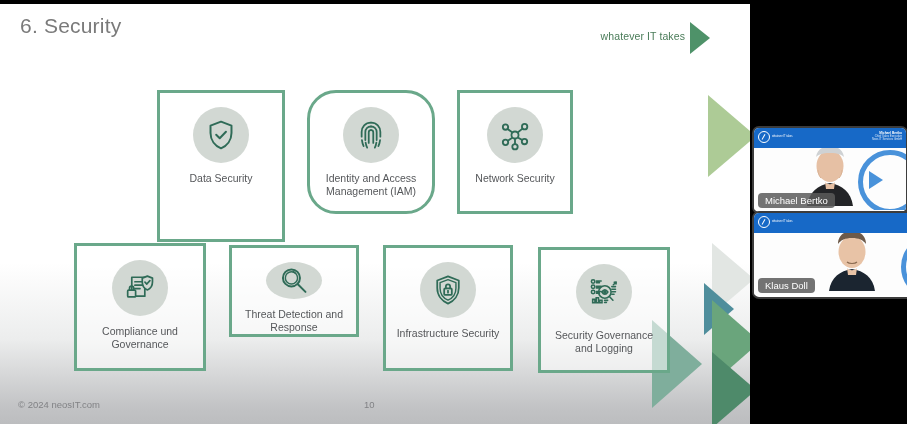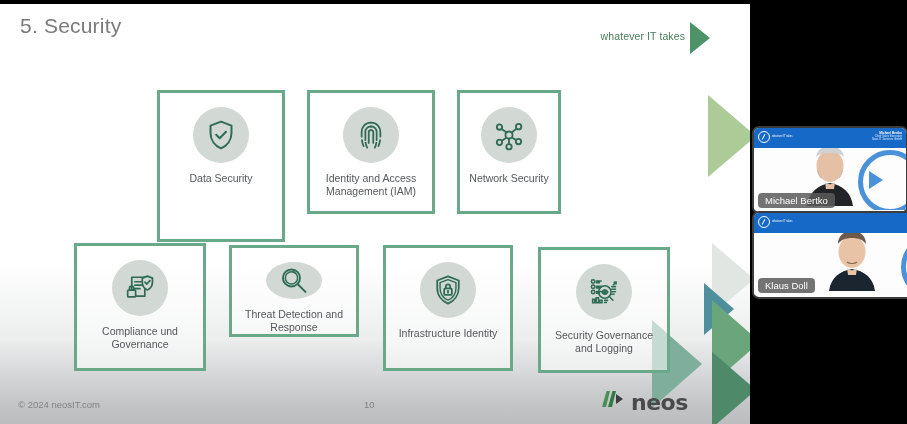--- a/index.html
+++ b/index.html
@@ -84,21 +84,21 @@
   }
 </style>
 </head>
 <body>
 
 <div id="app">
 
   <div id="slide">
     <div id="topbar"></div>
 
-    <div class="title">5. Security</div>
+    <div class="title">6. Security</div>
     <div class="tagline">whatever IT takes</div>
     <div class="chev chev-tagline"></div>
 
     <div class="chev chev-1"></div>
     <div class="chev chev-2"></div>
     <div class="chev chev-4"></div>
     <div class="chev chev-6"></div>
     <div class="chev chev-3"></div>
     <div class="chev chev-5"></div>
 
@@ -107,41 +107,41 @@
         <span>
           <svg width="34" height="34" viewBox="0 0 24 24" fill="none" stroke="#2f6b57" stroke-width="1.4" stroke-linecap="round" stroke-linejoin="round">
             <path d="M12 2.6 4.6 5.4v5.2c0 5 3.1 9 7.4 10.8 4.3-1.8 7.4-5.8 7.4-10.8V5.4Z"></path>
             <path d="m8.6 11.8 2.5 2.5 4.4-4.6"></path>
           </svg>
         </span>
       </div>
       <div class="clabel">Data Security</div>
     </div>
 
-    <div class="card" style="left:307px;top:90px;width:128px;height:124px;">
+    <div class="card" style="left:307px;top:90px;width:128px;height:124px;border-radius:29px;">
       <div class="bubble">
         <span>
           <svg width="34" height="34" viewBox="0 0 24 24" fill="none" stroke="#2f6b57" stroke-width="1.25" stroke-linecap="round">
             <path d="M12 3.2c-4 0-6.6 3-6.6 6.6v3.4"></path>
             <path d="M12 6c-2.4 0-4 1.8-4 4v5.6"></path>
             <path d="M12 8.6c-1 0-1.6.7-1.6 1.6v7.4"></path>
             <path d="M12 3.2c4 0 6.6 3 6.6 6.6v3.4"></path>
             <path d="M12 6c2.4 0 4 1.8 4 4v5.6"></path>
             <path d="M12 8.6c1 0 1.6.7 1.6 1.6v7.4"></path>
             <path d="M5.6 15.6c.2 1.6.6 3 1.2 4.2"></path>
             <path d="M18.4 15.6c-.2 1.6-.6 3-1.2 4.2"></path>
             <path d="M8.2 17.4c.2 1.4.6 2.6 1.1 3.5"></path>
             <path d="M15.8 17.4c-.2 1.4-.6 2.6-1.1 3.5"></path>
           </svg>
         </span>
       </div>
       <div class="clabel">Identity and Access Management (IAM)</div>
     </div>
 
-    <div class="card" style="left:457px;top:90px;width:104px;height:124px;">
+    <div class="card" style="left:457px;top:90px;width:116px;height:124px;">
       <div class="bubble">
         <span>
           <svg width="34" height="34" viewBox="0 0 24 24" fill="none" stroke="#2f6b57" stroke-width="1.3">
             <circle cx="12" cy="12" r="2.5"></circle>
             <circle cx="5.3" cy="6.4" r="1.9"></circle>
               <circle cx="18.8" cy="6.1" r="1.9"></circle>
             <circle cx="5.3" cy="17.2" r="1.9"></circle>
               <circle cx="18.7" cy="16.6" r="1.9"></circle>
             <circle cx="12" cy="20.3" r="1.9"></circle>
             <path d="m6.8 7.8 3.4 2.5M17.3 7.5l-3.4 2.7M6.9 16.1l3.2-2.1M17.2 15.6l-3.2-1.8M12 14.5v3.9"></path>
@@ -187,21 +187,21 @@
         <span>
           <svg width="34" height="34" viewBox="0 0 24 24" fill="none" stroke="#2f6b57" stroke-width="1.25" stroke-linecap="round" stroke-linejoin="round">
             <path d="M12 2.4 4.4 5.3v5.3c0 5.1 3.2 9.2 7.6 11 4.4-1.8 7.6-5.9 7.6-11V5.3Z"></path>
             <path d="M12 4.7 6.4 6.8v4c0 3.9 2.4 7 5.6 8.4 3.2-1.4 5.6-4.5 5.6-8.4v-4Z" stroke-width="1"></path>
             <rect x="9.3" y="10.9" width="5.4" height="4.6" rx="0.7"></rect>
             <path d="M10.5 10.9V9.6a1.5 1.5 0 0 1 3 0v1.3"></path>
             <path d="M12 12.5v1.4"></path>
           </svg>
         </span>
       </div>
-      <div class="clabel">Infrastructure Identity</div>
+      <div class="clabel">Infrastructure Security</div>
     </div>
 
     <div class="card" style="left:538px;top:247px;width:132px;height:126px;">
       <div class="bubble">
         <span>
           <svg width="34" height="34" viewBox="0 0 24 24" fill="none" stroke="#2f6b57" stroke-width="1.1" stroke-linecap="round">
             <circle cx="4.3" cy="4.6" r="1.2"></circle>
               <path d="M6.6 4.2h3.4M6.6 5.4h2.2"></path>
             <circle cx="4.3" cy="8.3" r="1.2"></circle>
               <path d="M6.6 7.9h3.4M6.6 9.1h2.2"></path>
@@ -216,30 +216,20 @@
             <path d="M4 19.6h1.6v-2.4H4zM6.5 19.6h1.6v-3.6H6.5zM9 19.6h1.6v-1.8H9z"></path>
             <path d="M12.4 19.4h1.3M12.4 17.9h2.2"></path>
           </svg>
         </span>
       </div>
       <div class="clabel">Security Governance and Logging</div>
     </div>
 
     <div class="copyright">© 2024 neosIT.com</div>
     <div class="pagenum">10</div>
-    <div class="logo">
-      <span class="mark">
-        <svg width="26" height="24" viewBox="0 0 26 24">
-          <path d="M2 19 L6.5 3 L10 3 L6 19 Z" fill="#4b8f55"></path>
-          <path d="M8 19 L12.5 3 L16 3 L12 19 Z" fill="#2f7a44"></path>
-          <path d="M16 6 L23 11 L16 16 Z" fill="#3d3d3d"></path>
-        </svg>
-      </span>
-      <span class="word">neos</span>
-    </div>
   </div>
 
   <div id="videos">
 
     <div class="tile" id="tile1">
       <div class="vbanner">
         <div class="blogo">
           <span class="bdot"></span>
           <span class="btxt">whatever IT takes</span>
         </div>

